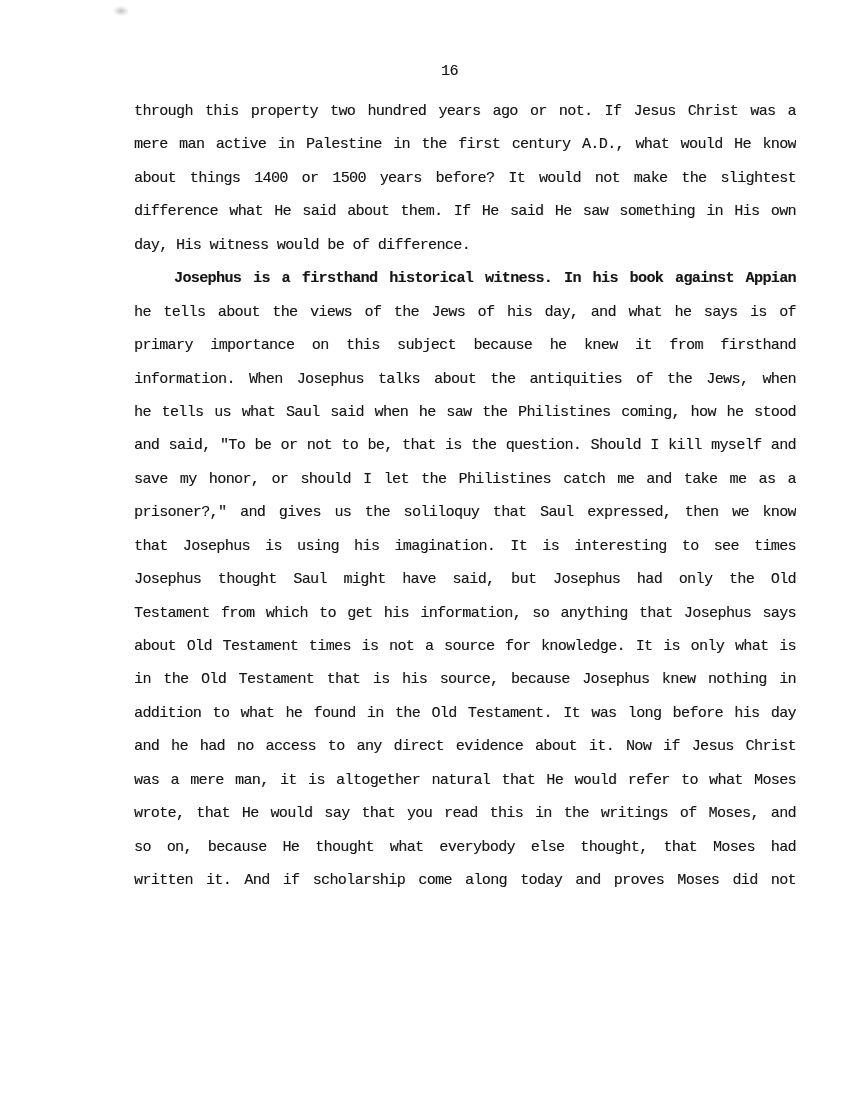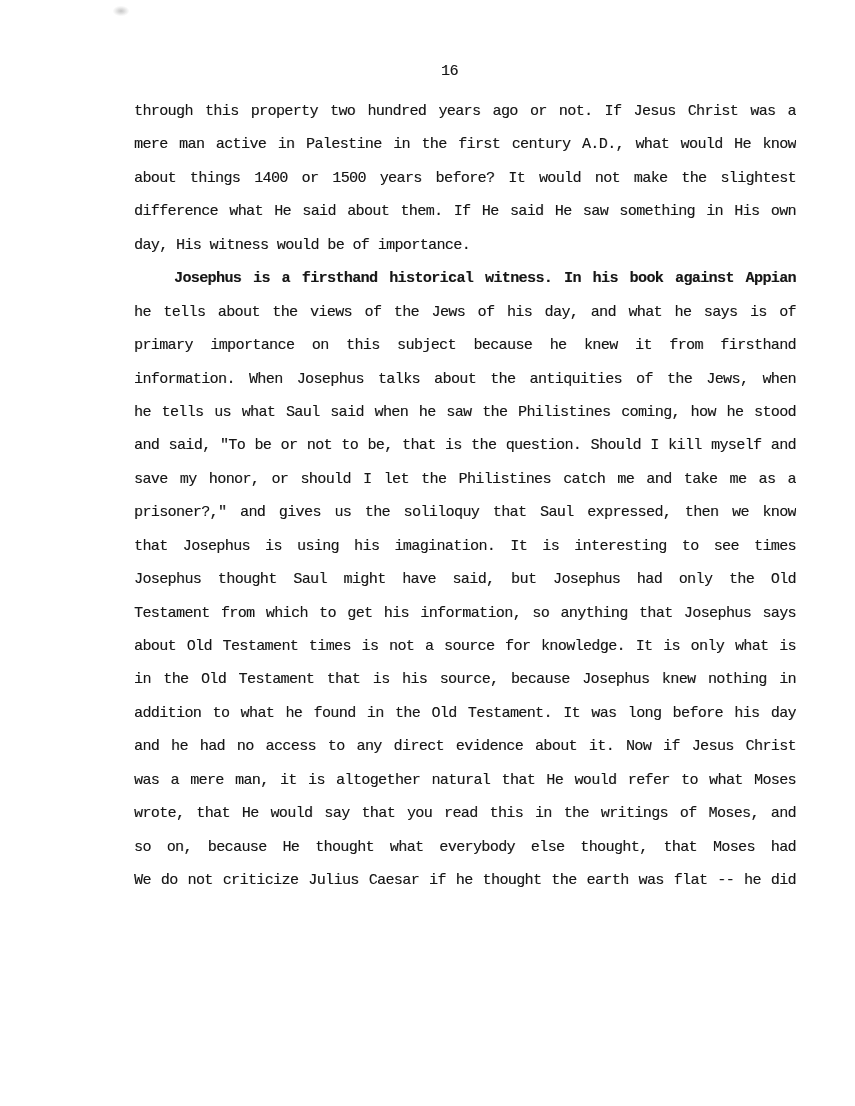--- a/index.html
+++ b/index.html
@@ -71,35 +71,35 @@
   <div class="smudge"></div>
 
   <div class="page-number">16</div>
 
   <div class="body-text">
 
     <div class="tl">through this property two hundred years ago or not. If Jesus Christ was a</div>
     <div class="tl">mere man active in Palestine in the first century A.D., what would He know</div>
     <div class="tl">about things 1400 or 1500 years before? It would not make the slightest</div>
     <div class="tl">difference what He said about them. If He said He saw something in His own</div>
-    <div class="tl flush-last">day, His witness would be of importance.</div>
+    <div class="tl flush-last">day, His witness would be of difference.</div>
 
     <div class="tl indent">Josephus is a firsthand historical witness. In his book against Appian</div>
     <div class="tl">he tells about the views of the Jews of his day, and what he says is of</div>
     <div class="tl">primary importance on this subject because he knew it from firsthand</div>
     <div class="tl">information. When Josephus talks about the antiquities of the Jews, when</div>
     <div class="tl">he tells us what Saul said when he saw the Philistines coming, how he stood</div>
     <div class="tl">and said, "To be or not to be, that is the question. Should I kill myself and</div>
     <div class="tl">save my honor, or should I let the Philistines catch me and take me as a</div>
     <div class="tl">prisoner?," and gives us the soliloquy that Saul expressed, then we know</div>
     <div class="tl">that Josephus is using his imagination. It is interesting to see times</div>
     <div class="tl">Josephus thought Saul might have said, but Josephus had only the Old</div>
     <div class="tl">Testament from which to get his information, so anything that Josephus says</div>
     <div class="tl">about Old Testament times is not a source for knowledge. It is only what is</div>
     <div class="tl">in the Old Testament that is his source, because Josephus knew nothing in</div>
     <div class="tl">addition to what he found in the Old Testament. It was long before his day</div>
     <div class="tl">and he had no access to any direct evidence about it. Now if Jesus Christ</div>
     <div class="tl">was a mere man, it is altogether natural that He would refer to what Moses</div>
     <div class="tl">wrote, that He would say that you read this in the writings of Moses, and</div>
     <div class="tl">so on, because He thought what everybody else thought, that Moses had</div>
-    <div class="tl">We do not criticize Julius Caesar if he thought the earth was flat -- he did</div>
+    <div class="tl">written it. And if scholarship come along today and proves Moses did not</div>
   </div>
 </div>
 
 </body></html>

